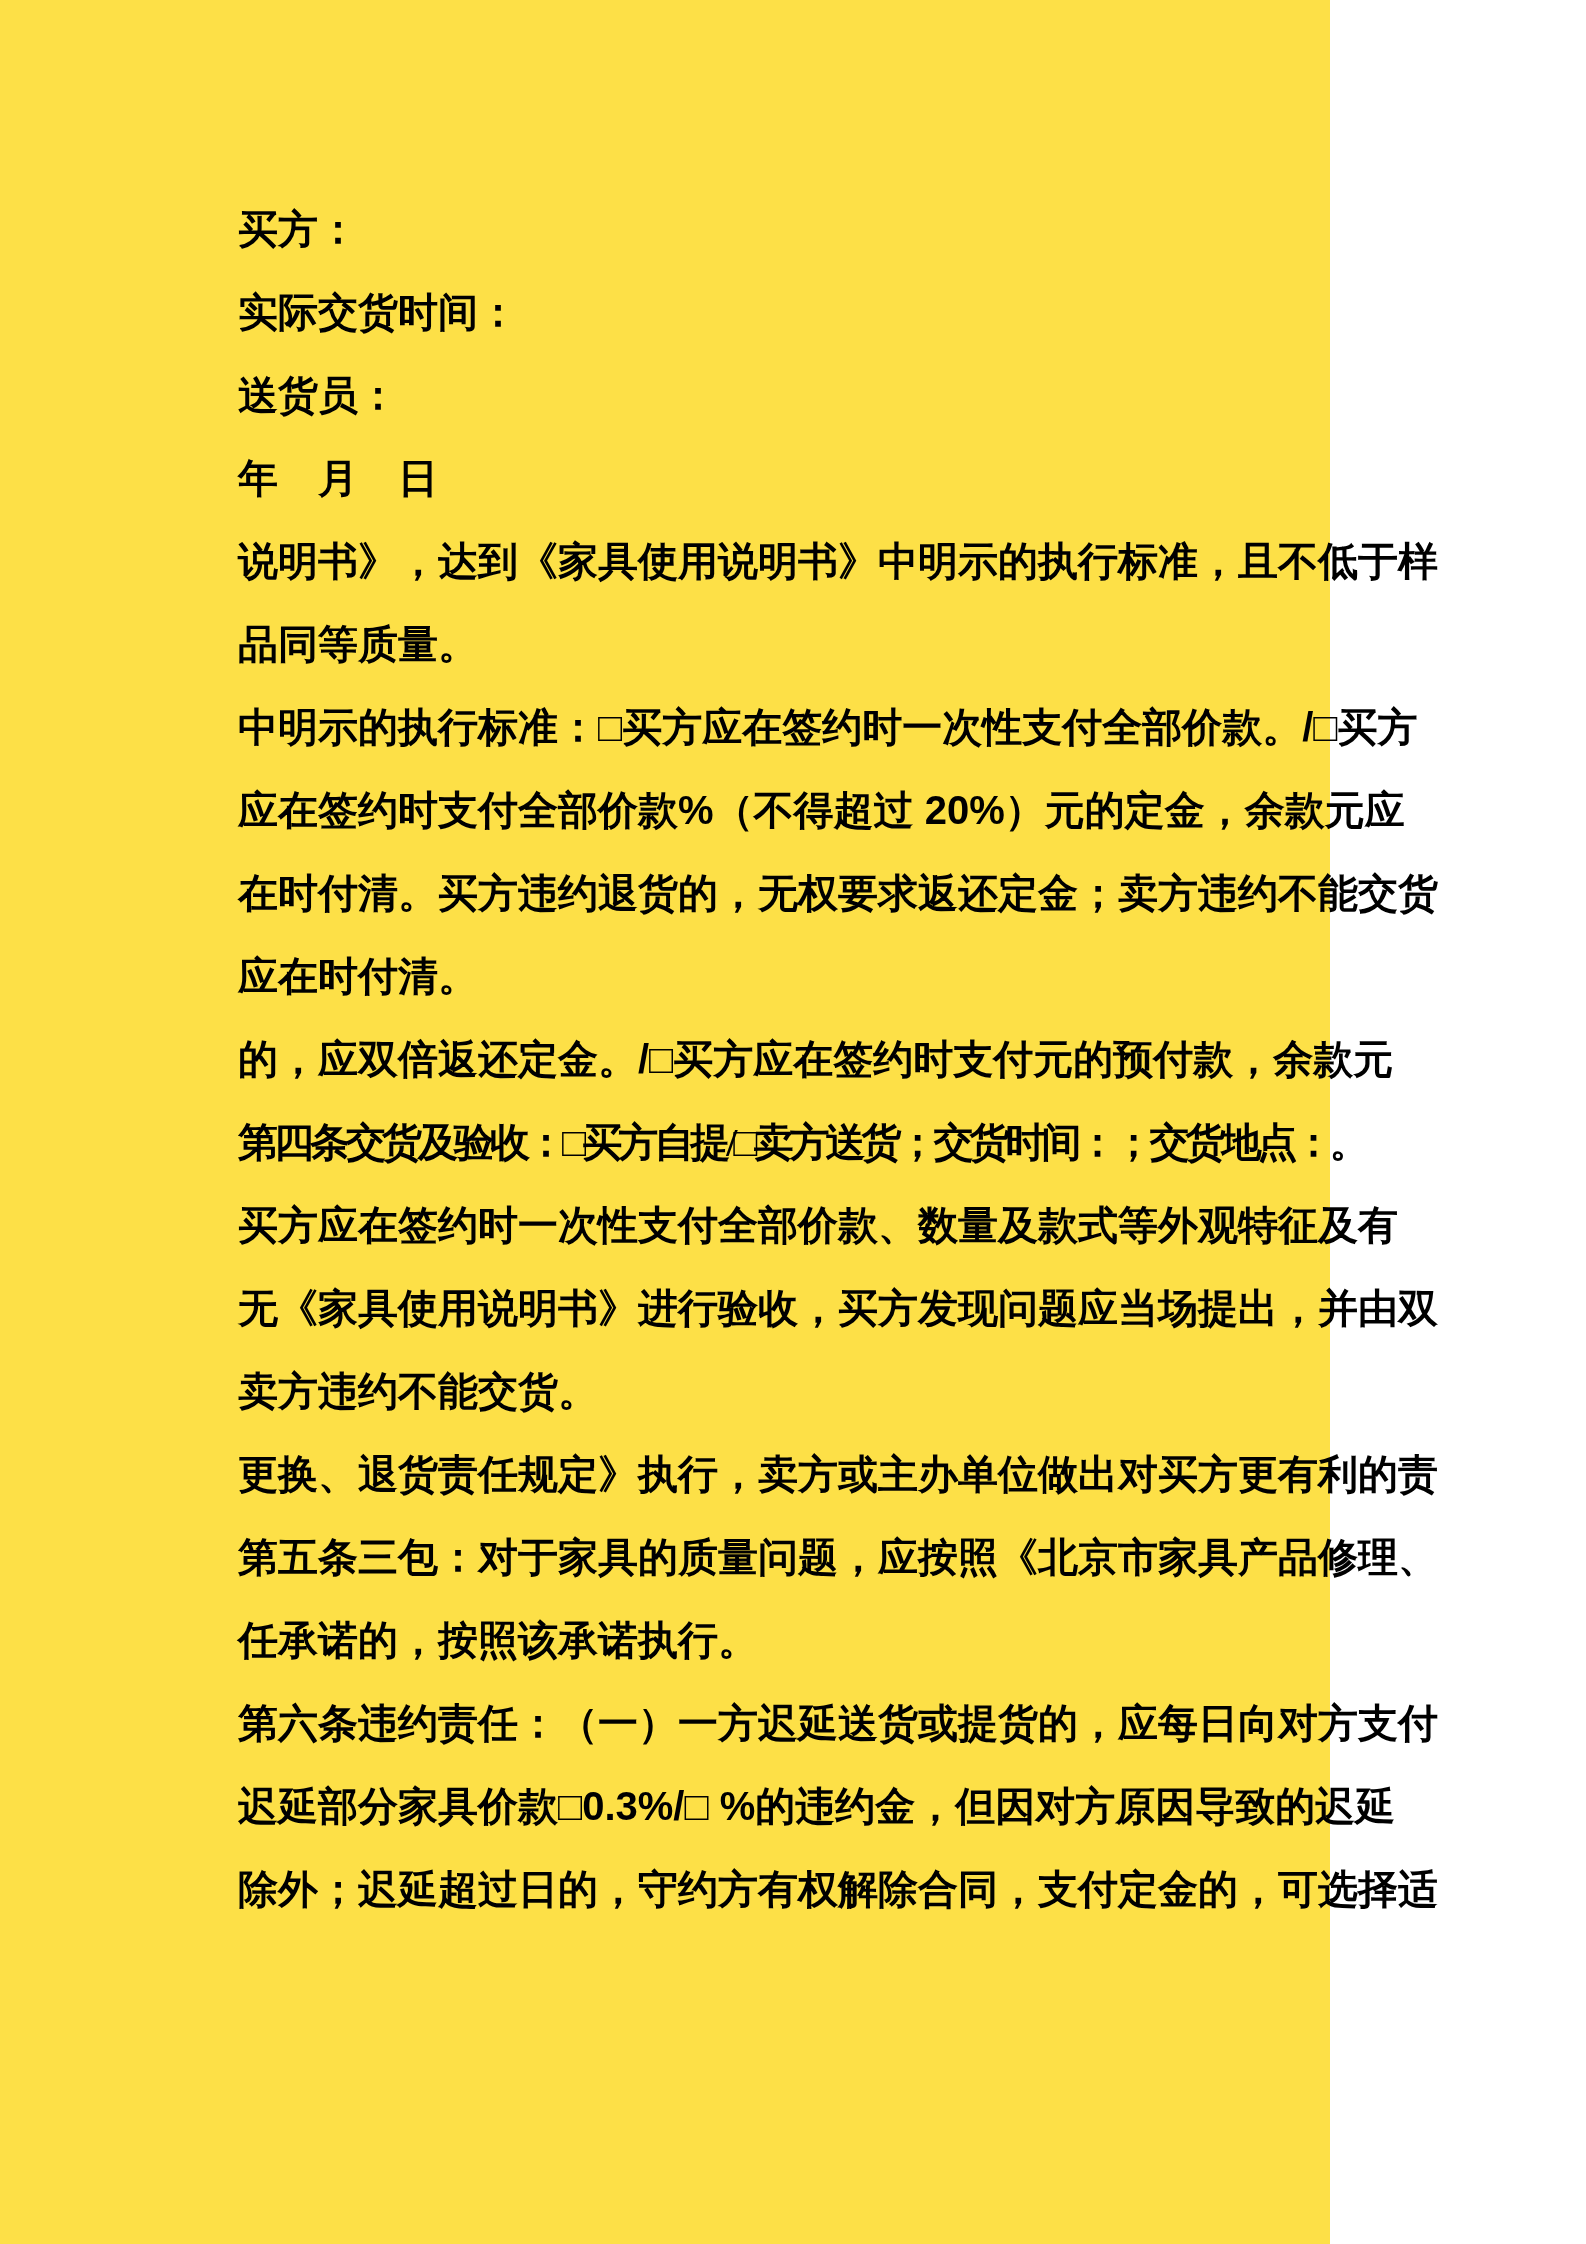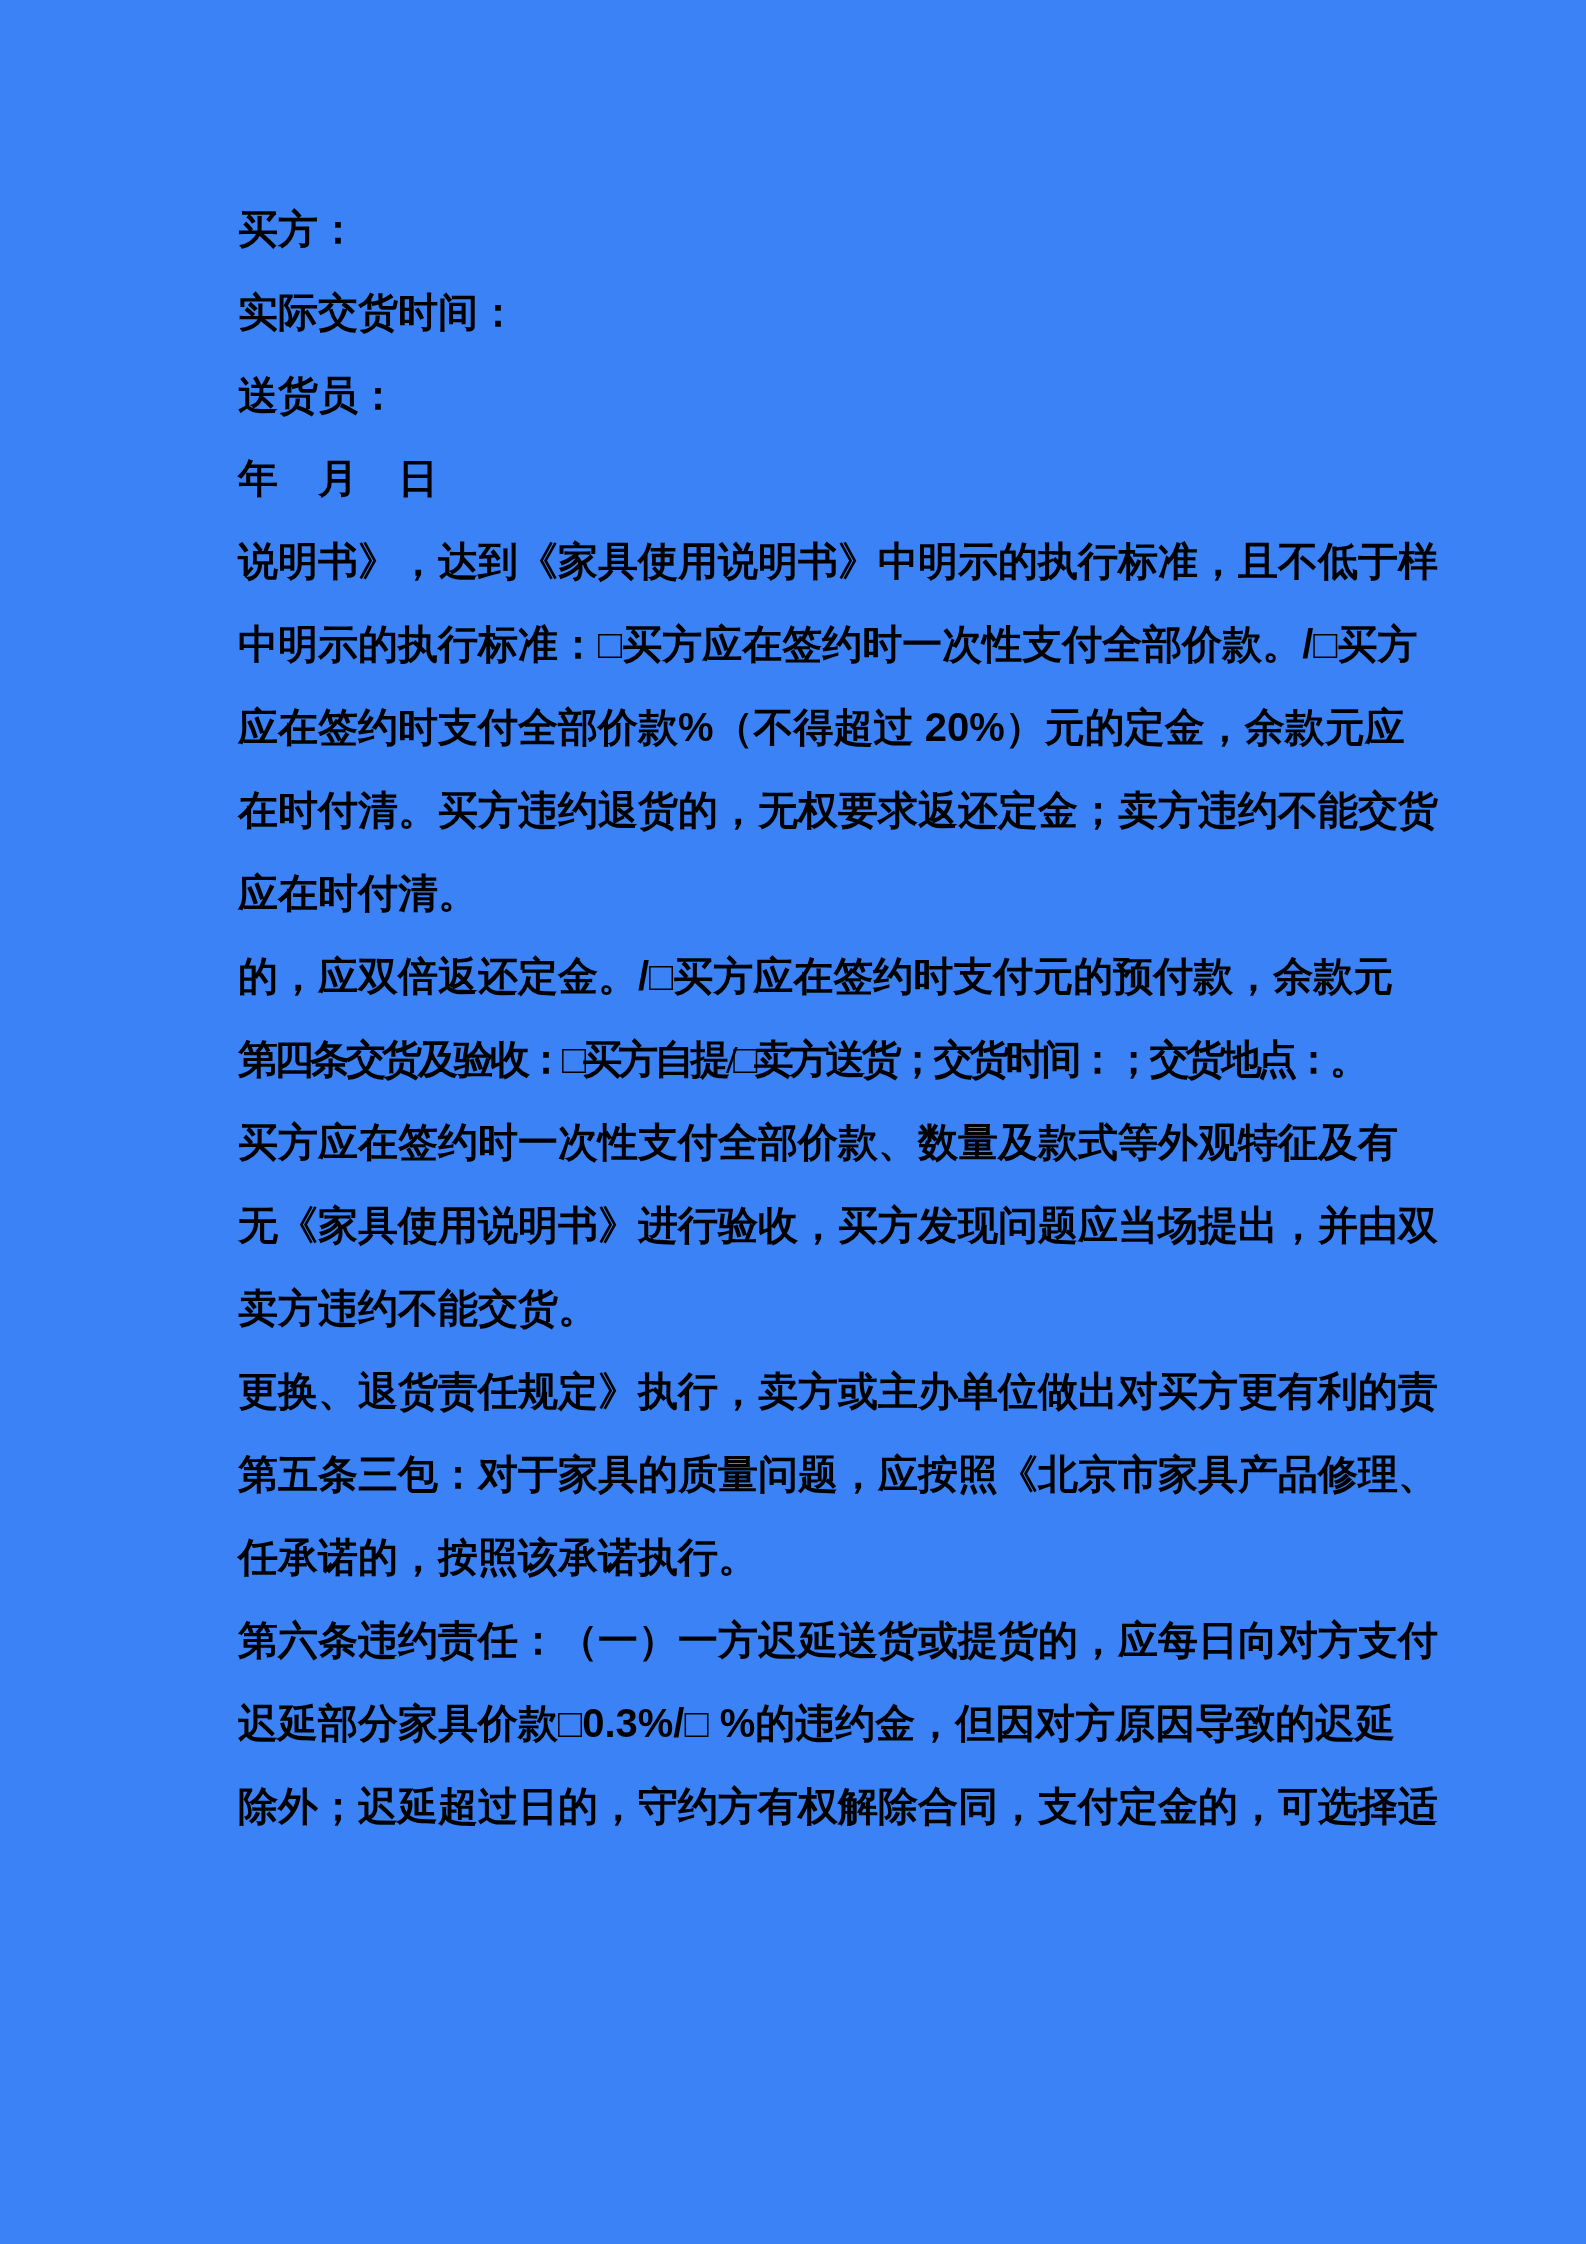--- a/index.html
+++ b/index.html
@@ -8,24 +8,24 @@
     background: #ffffff;
   }
   body {
     width: 1586px;
     height: 2244px;
     overflow: hidden;
     font-family: "Liberation Sans", "DejaVu Sans", sans-serif;
   }
   .page {
     box-sizing: border-box;
-    width: 1586px;
+    width: 1330px;
     height: 2244px;
     padding: 188px 160px 0 238px;
-    background: #3b82f6;
+    background: #fde047;
   }
   .doc-line {
     font-size: 40px;
     line-height: 83px;
     font-weight: 700;
     color: #000000;
     white-space: nowrap;
     letter-spacing: 0;
   }
   
@@ -36,20 +36,21 @@
 </style>
 </head>
 <body>
 
 <div class="page">
   <div class="doc-line">买方：</div>
   <div class="doc-line">实际交货时间：</div>
   <div class="doc-line">送货员：</div>
   <div class="doc-line">年　月　日</div>
   <div class="doc-line">说明书》，达到《家具使用说明书》中明示的执行标准，且不低于样</div>
+  <div class="doc-line">品同等质量。</div>
   <div class="doc-line">中明示的执行标准：□买方应在签约时一次性支付全部价款。/□买方</div>
   <div class="doc-line">应在签约时支付全部价款%（不得超过 20%）元的定金，余款元应</div>
   <div class="doc-line">在时付清。买方违约退货的，无权要求返还定金；卖方违约不能交货</div>
   <div class="doc-line">应在时付清。</div>
   <div class="doc-line">的，应双倍返还定金。/□买方应在签约时支付元的预付款，余款元</div>
   <div class="doc-line squeeze">第四条交货及验收：□买方自提/□卖方送货；交货时间：；交货地点：。</div>
   <div class="doc-line">买方应在签约时一次性支付全部价款、数量及款式等外观特征及有</div>
   <div class="doc-line">无《家具使用说明书》进行验收，买方发现问题应当场提出，并由双</div>
   <div class="doc-line">卖方违约不能交货。</div>
   <div class="doc-line">更换、退货责任规定》执行，卖方或主办单位做出对买方更有利的责</div>

